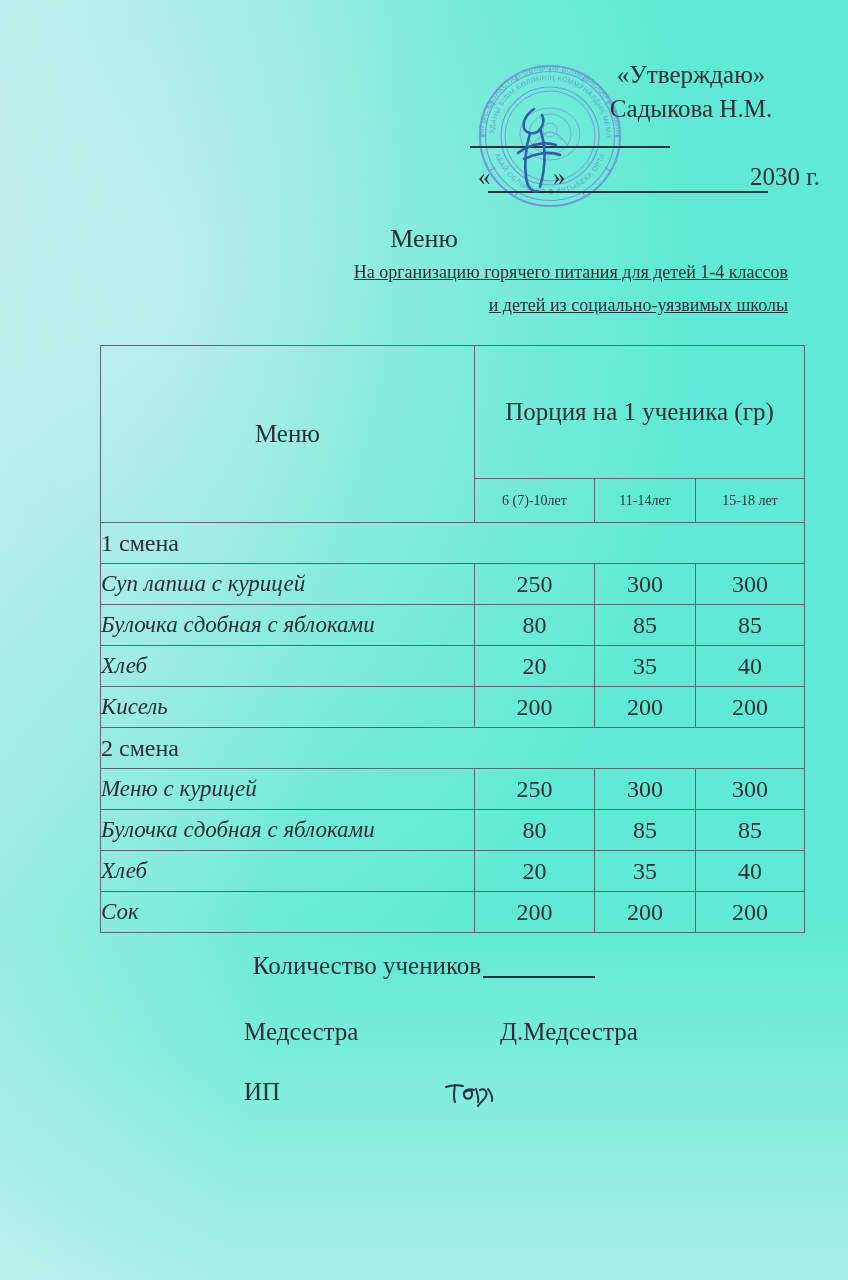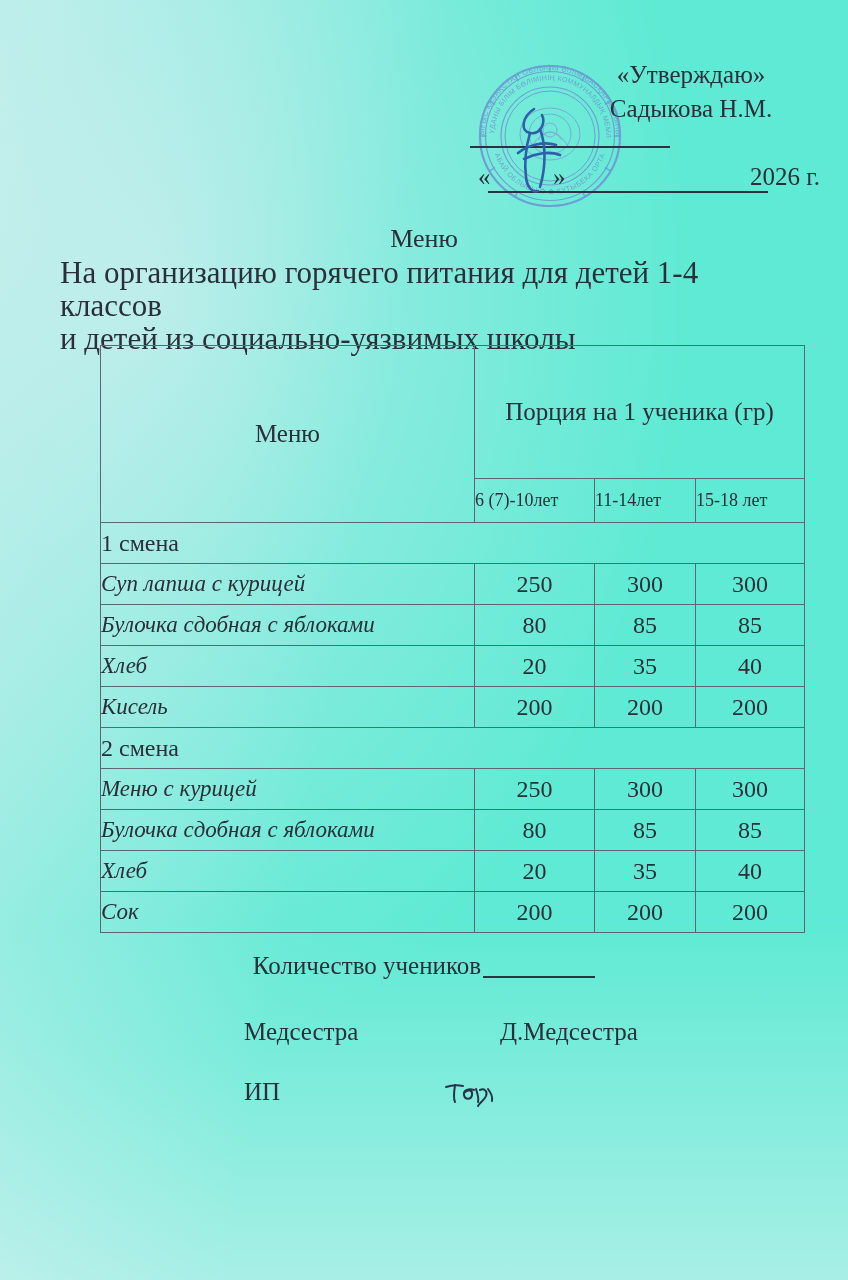--- a/index.html
+++ b/index.html
@@ -89,24 +89,25 @@
     text-align: center;
     font-size: 26px;
     line-height: 34px;
     z-index: 3;
   }
   .doc-subtitle {
     position: absolute;
     left: 60px;
     top: 256px;
     width: 728px;
-    text-align: left;
-    font-size: 31px;
+    text-align: right;
+    font-size: 18px;
     line-height: 33px;
     z-index: 3;
+    text-decoration: underline;
   }
 
   
   .menu-table {
     position: absolute;
     left: 100px;
     top: 345px;
     width: 704px;
     border-collapse: collapse;
     table-layout: fixed;
@@ -130,22 +131,22 @@
     height: 175px;
     vertical-align: middle;
   }
   .th-portion {
     text-align: center;
     font-size: 25px;
     height: 132px;
     vertical-align: middle;
   }
   .th-age {
-    text-align: left;
-    font-size: 18px;
+    text-align: center;
+    font-size: 14px;
     height: 43px;
     vertical-align: middle;
     margin-left: 28px;
   }
   .shift-row td {
     text-align: left;
     font-size: 24px;
     height: 40px;
     vertical-align: middle;
   }
@@ -220,21 +221,21 @@
 
   <div class="approval">
     <div>«Утверждаю»</div>
     <div>Садыкова Н.М.</div>
   </div>
 
   <div class="date-line">
     <span class="date-rule-top"></span>
     <span class="date-q-open">«</span>
     <span class="date-q-close">»</span>
-    <span class="date-year">2026 г.</span>
+    <span class="date-year">2030 г.</span>
     <span class="date-rule"></span>
   </div>
 
   <div class="stamp">
     <svg viewBox="0 0 168 168" xmlns="http://www.w3.org/2000/svg">
       <defs>
         <path id="arcOuter" d="M 84,84 m -66,0 a 66,66 0 1,1 132,0" fill="none"></path>
         <path id="arcInner" d="M 84,84 m -56,0 a 56,56 0 1,1 112,0" fill="none"></path>
         <path id="arcBottom" d="M 84,84 m -58,0 a 58,58 0 1,0 116,0" fill="none"></path>
       </defs>

